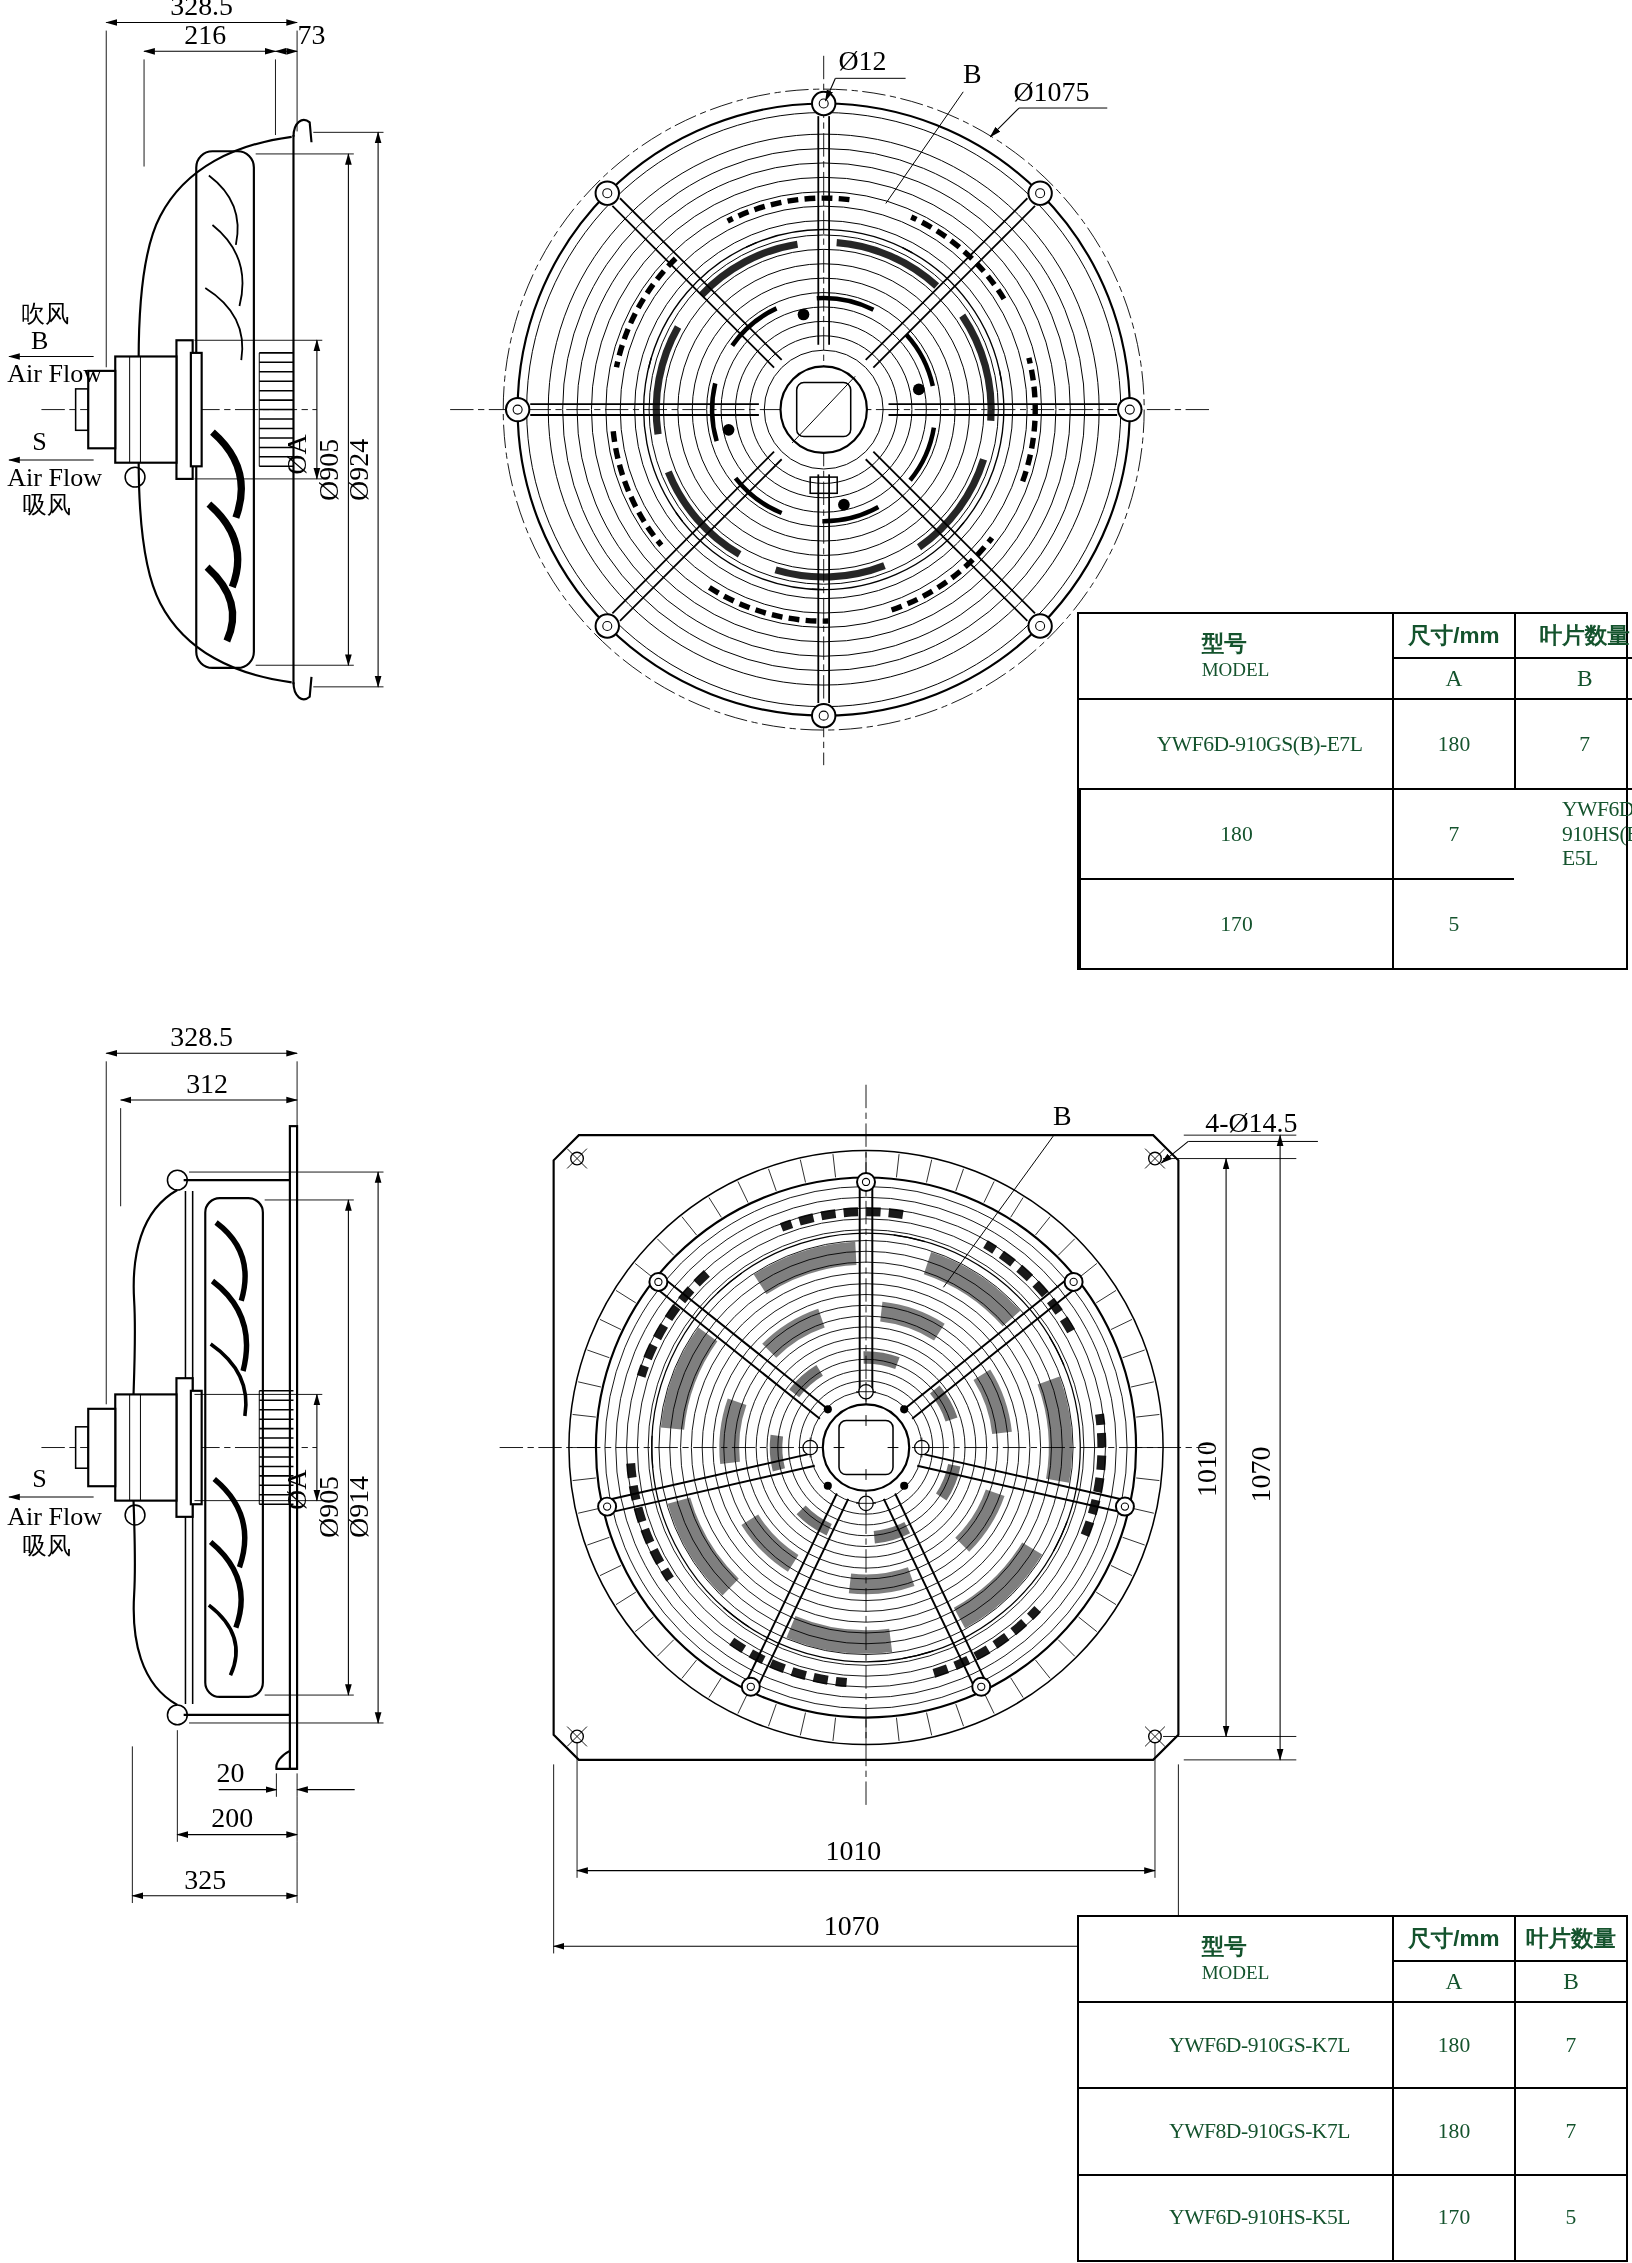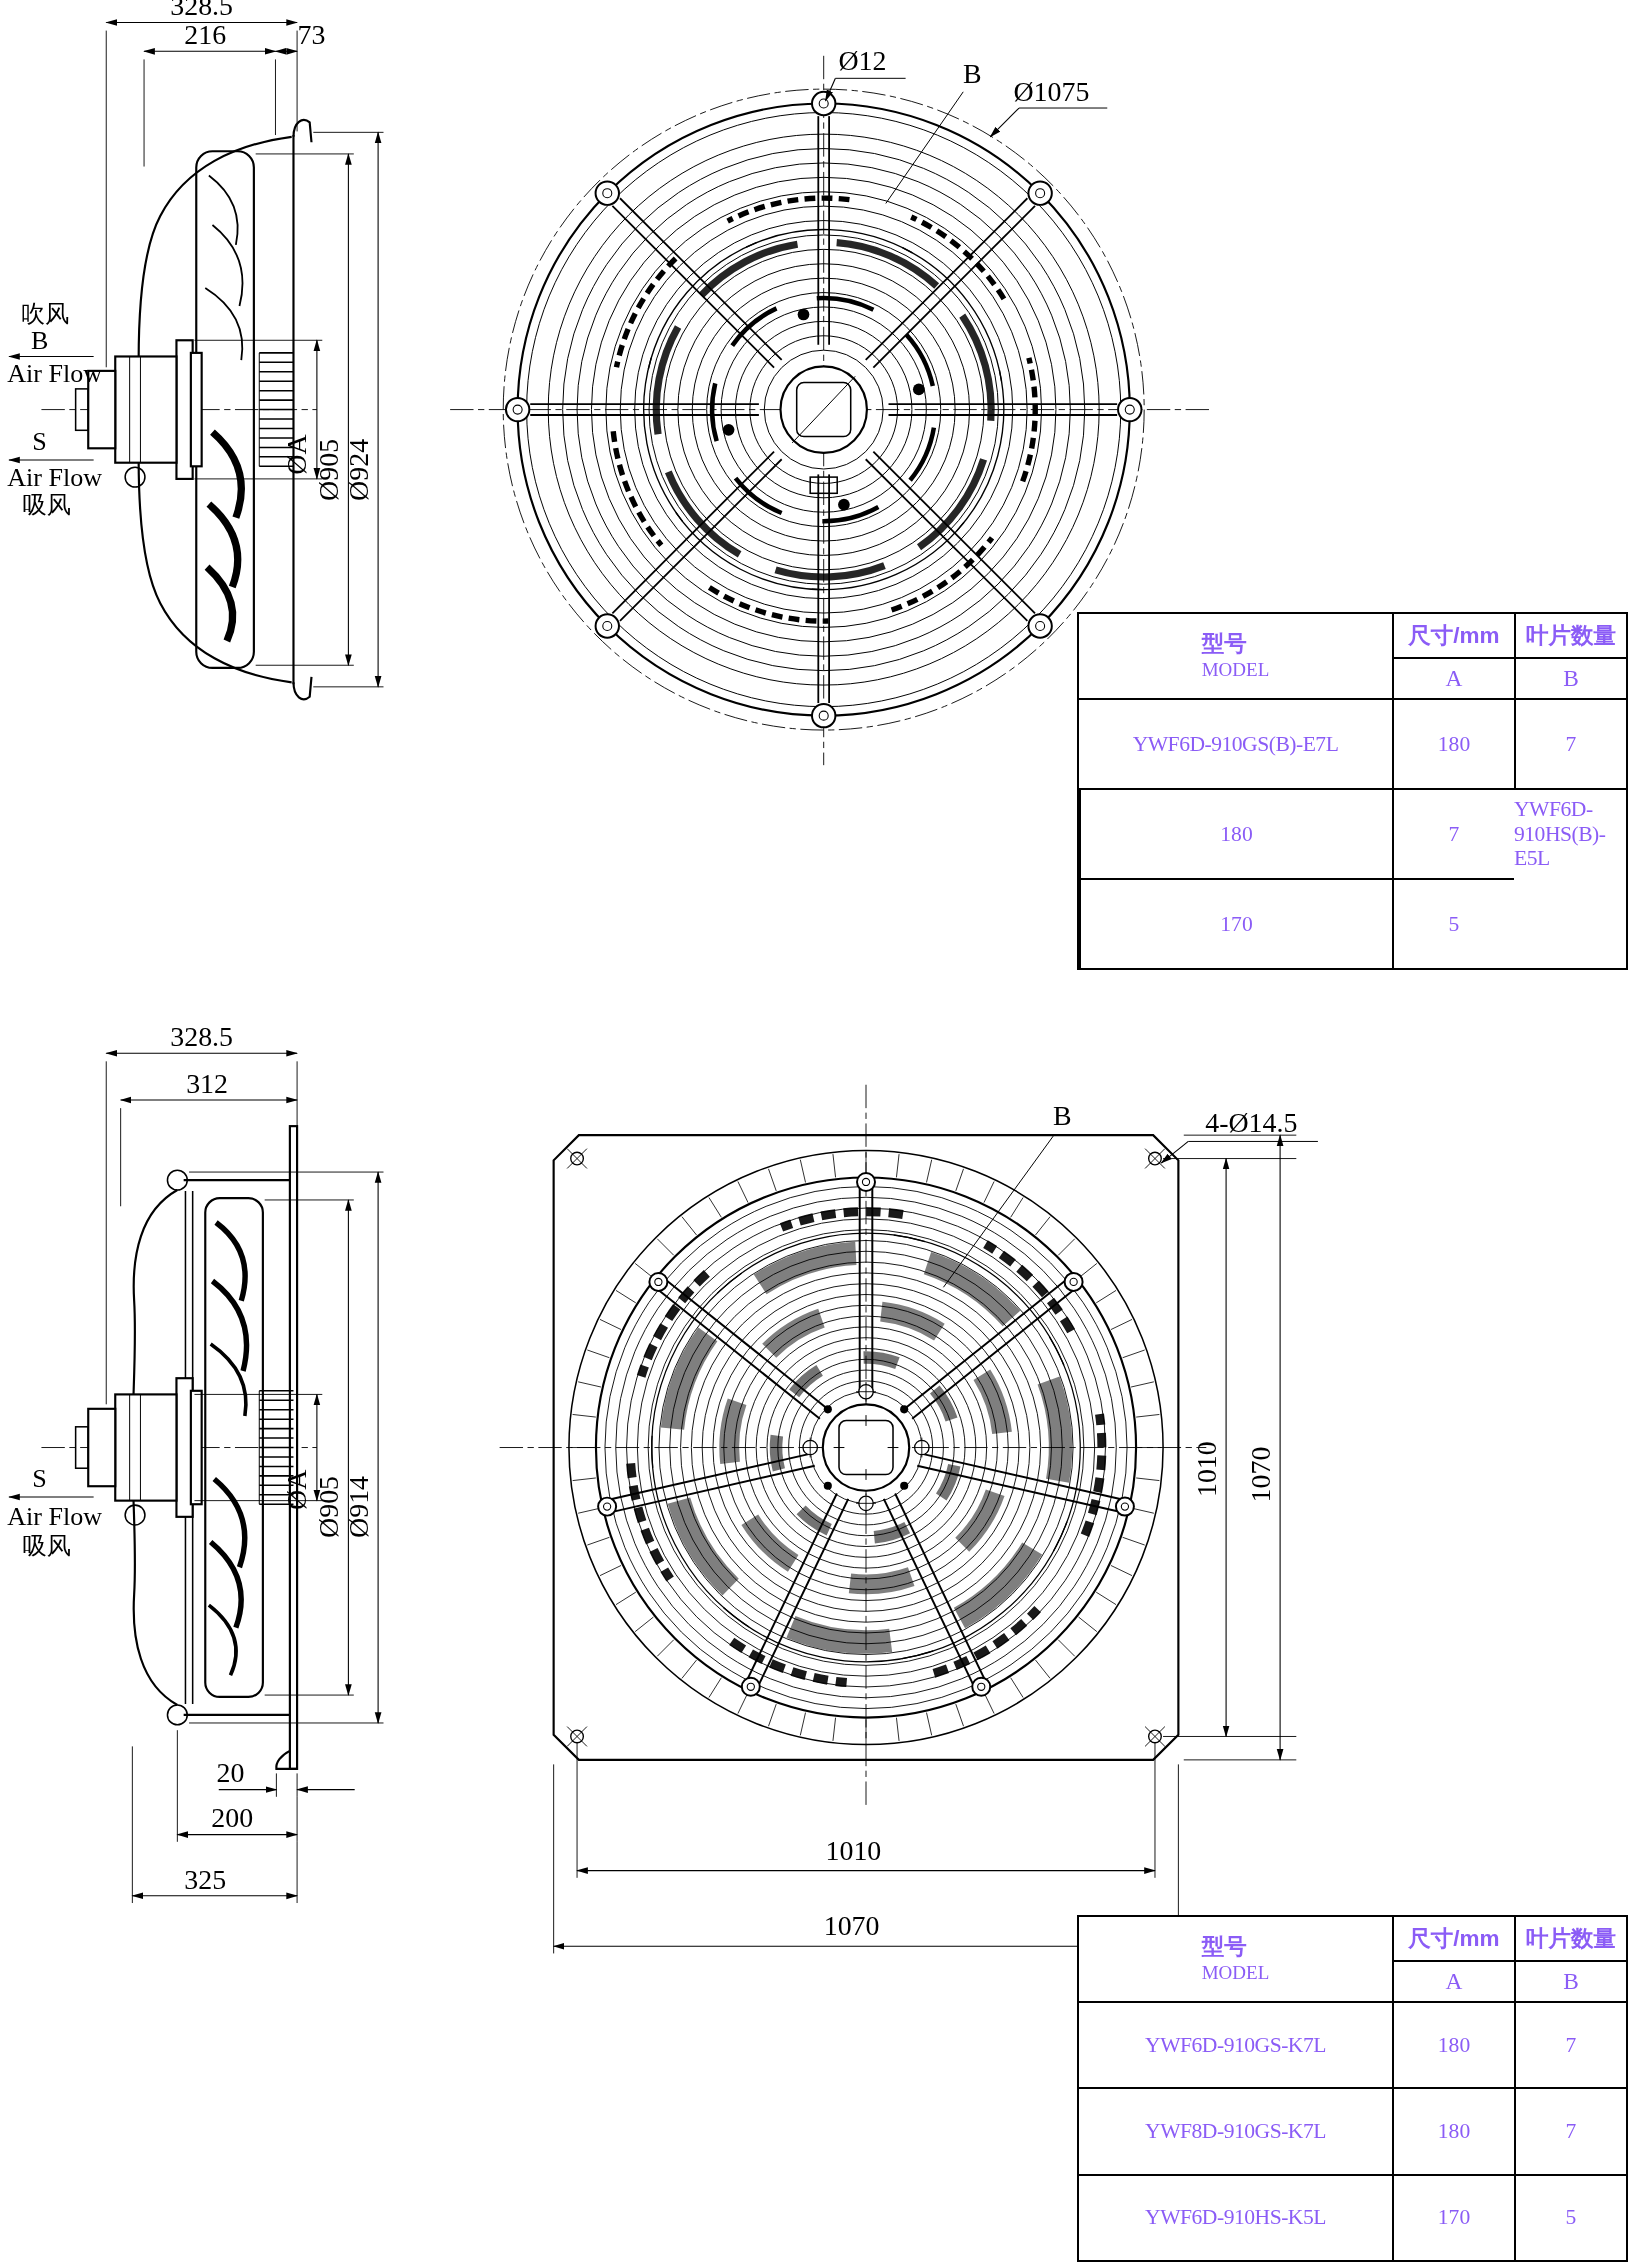--- a/index.html
+++ b/index.html
@@ -1,17 +1,17 @@
 <!DOCTYPE html>
 <html style="font-size:14.4px"><head>
 <meta charset="utf-8">
 <style>
   html,body{margin:0;padding:0;background:#fff;}
   .sheet{position:relative;width:1633px;height:2264px;background:#fff;overflow:hidden;
-         font-family:"Liberation Serif",serif;color:#8b5cf6;}
+         font-family:"Liberation Serif",serif;color:#14532d;}
   svg{position:absolute;left:0;top:0;}
   svg text{fill:#000;font-family:"Liberation Serif",serif;}
   .dtx{font-size:31px;}
   .dtx2{font-size:29px;}
   .cjk{font-size:27px;font-family:"Liberation Sans",sans-serif;}
   .o1{stroke:#000;stroke-width:1.1;fill:none;}
   .o15{stroke:#000;stroke-width:1.7;fill:none;}
   .o2{stroke:#000;stroke-width:2.4;fill:none;}
   .o2w{stroke:#000;stroke-width:2.4;fill:#fff;}
   .ext{stroke:#000;stroke-width:1;fill:none;}
@@ -21,21 +21,21 @@
   
   .tbl{position:absolute;display:grid;box-sizing:border-box;border:2.7px solid #000;background:#fff;
        grid-template-columns:313px 122px 1fr;}
   .cell{display:flex;align-items:center;justify-content:center;text-align:left;
         font-size:21.6px;line-height:1.15;box-sizing:border-box;}
   .bl{border-left:2.3px solid #000;}
   .bt{border-top:2.3px solid #000;}
   .hcjk{font-family:"Liberation Sans",sans-serif;font-size:22.5px;font-weight:700;}
   .hen{font-size:19px;}
   .hab{font-size:23.4px;}
-  .model{letter-spacing:-0.5px;}
+  .model{letter-spacing:-0.5px;padding-left:48px;}
   .stack{display:flex;flex-direction:column;gap:1.8px;}
 </style>
 </head>
 <body>
 
 <div class="sheet">
 
 <svg width="1633" height="2264" viewBox="0 0 1814 2515">
   <defs>
     <marker id="arr" markerWidth="13" markerHeight="9" refX="12" refY="4.5" orient="auto-start-reverse" markerUnits="userSpaceOnUse">

